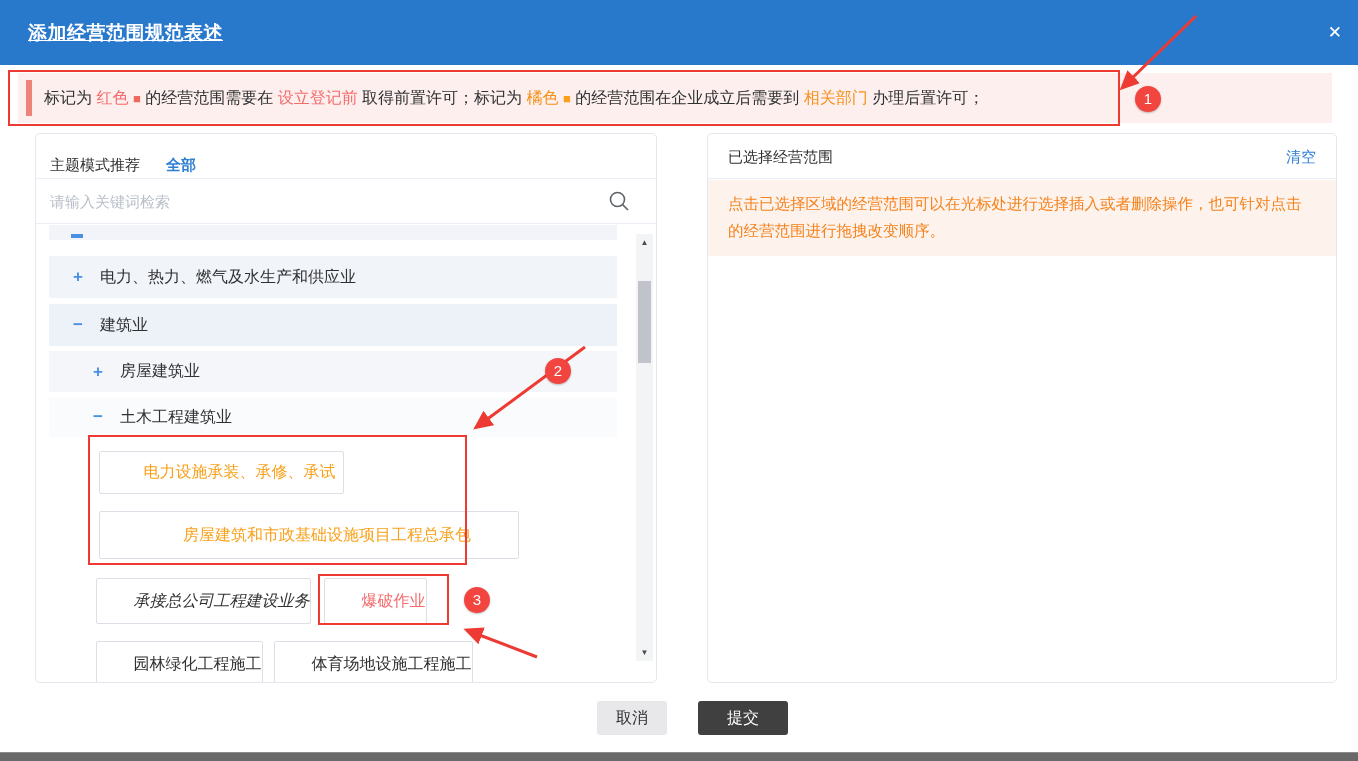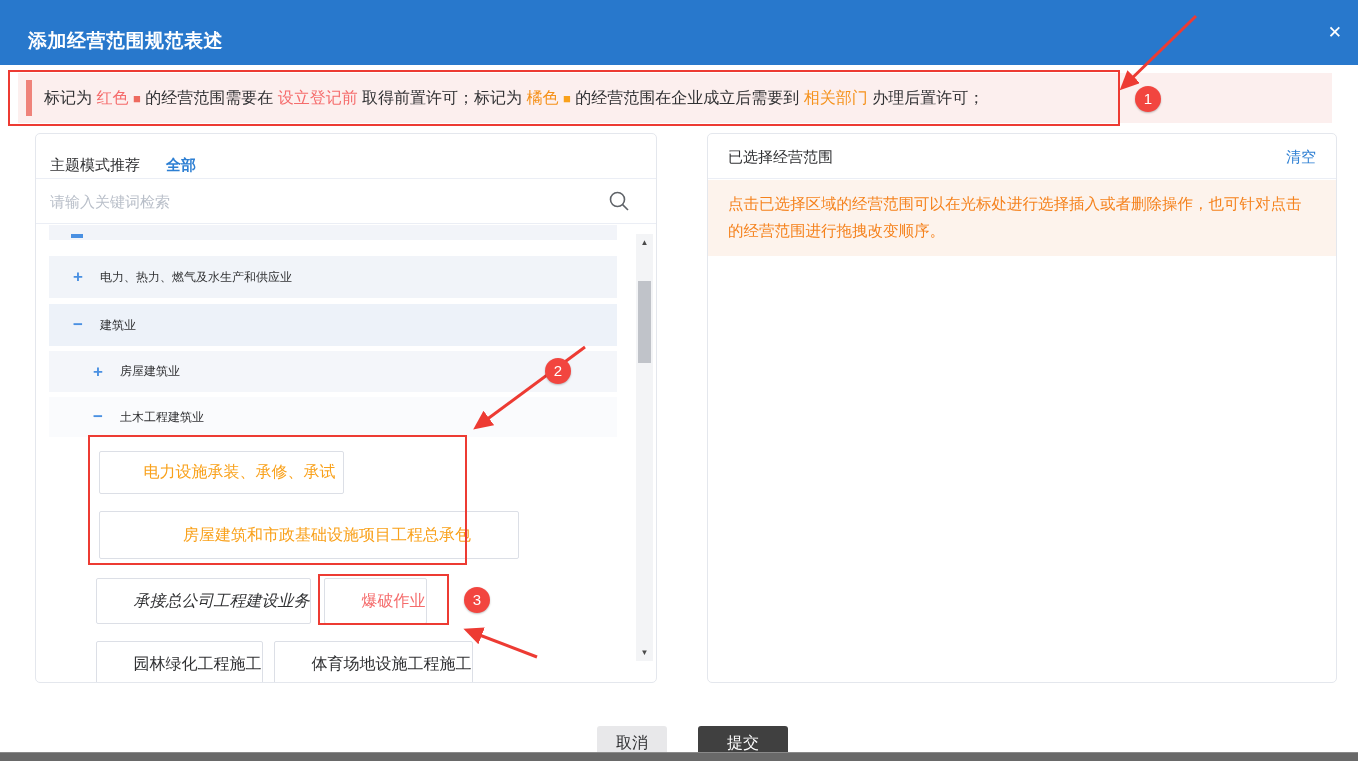--- a/index.html
+++ b/index.html
@@ -1,21 +1,21 @@
 <!DOCTYPE html>
 <html><head>
 <meta charset="utf-8">
 <style>
   * { margin:0; padding:0; box-sizing:border-box; }
   body { font-family:"Liberation Sans","DejaVu Sans",sans-serif; background:#fff; }
   .page { position:relative; width:1358px; height:761px; background:#fff; overflow:hidden; }
 
   
   .modal-header { position:absolute; left:0; top:0; width:1358px; height:65px; background:#2878cc; }
-  .modal-title { position:absolute; left:28px; top:8px; line-height:65px; color:#fff; font-size:19px; font-weight:bold; letter-spacing:.5px; }
+  .modal-title { position:absolute; left:28px; top:0; line-height:65px; color:#fff; font-size:19px; font-weight:bold; letter-spacing:.5px;text-decoration:underline; }
   .modal-close { position:absolute; right:16px; top:0; line-height:65px; color:#fff; font-size:17px; font-weight:bold; cursor:pointer; }
 
   
   .notice { position:absolute; left:18px; top:73px; width:1314px; height:50px; background:#fcefee; white-space:nowrap; }
   .notice-accent { position:absolute; left:8px; top:7px; width:6px; height:36px; background:#ef837a; }
   .notice-text { position:absolute; left:26px; top:0; line-height:50px; font-size:16px; color:#303133; }
   .t-red { color:#f56c6c; }
   .t-orange { color:#f5921c; }
   .sq { font-size:13px; }
   .sq-red { color:#ee6a5f; }
@@ -32,21 +32,21 @@
   .tab-1 { left:14px; }
   .tab-2 { left:130px; color:#2d7fd3; font-weight:bold; }
   .search-row { position:absolute; left:0; top:45px; width:100%; height:45px; border-bottom:1px solid #ebeef5; }
   .search-input { position:absolute; left:14px; top:7px; width:540px; height:31px; border:none; outline:none; font-size:15px; color:#303133; background:transparent; font-family:inherit; }
   .search-input::placeholder { color:#b9bfc9; }
   .search-icon { position:absolute; right:26px; top:11px; width:22px; height:22px; cursor:pointer; }
 
   
   .trow { position:absolute; left:13px; width:568px; display:flex; align-items:center; cursor:pointer; }
   .ticon { color:#4a90e2; font-weight:700; font-size:17px; width:18px; text-align:center; flex:0 0 18px; }
-  .tlabel { margin-left:13px; font-size:12px; color:#303133; }
+  .tlabel { margin-left:13px; font-size:16px; color:#303133; }
   .lvl1 .ticon { margin-left:20px; }
   .lvl2 .ticon { margin-left:40px; }
   .row-sliver { position:absolute; left:13px; top:91px; width:568px; height:15px; background:#f2f4f9; }
   .sliver-plus { position:absolute; left:22px; top:9px; width:12px; height:4px; background:#4a90e2; }
   .trow-1 { top:122px; height:42px; background:#f1f4f9; }
   .trow-2 { top:170px; height:42px; background:#edf2f9; }
   .trow-3 { top:217px; height:41px; background:#f4f6fa; }
   .trow-4 { top:263px; height:40px; background:#fafbfd; }
 
   
@@ -67,21 +67,21 @@
   .sb-down { bottom:0; }
   .sb-thumb { position:absolute; left:2px; top:47px; width:13px; height:82px; background:#c0c3c9; cursor:pointer; }
 
   
   .rp-header { position:absolute; left:0; top:0; width:100%; height:45px; border-bottom:1px solid #ebeef5; }
   .rp-title { position:absolute; left:20px; line-height:45px; font-size:15px; color:#303133; }
   .rp-clear { position:absolute; right:20px; line-height:45px; font-size:15px; color:#2d7fd3; cursor:pointer; }
   .rp-hint { position:absolute; left:0; top:46px; width:100%; background:#fdf3ec; color:#f5821d; font-size:15.5px; line-height:27px; padding:10px 20px 12px 20px; }
 
   
-  .btn { position:absolute; top:701px; height:34px; border-radius:3px; font-size:16px; text-align:center; line-height:34px; cursor:pointer;margin-top:25px; }
+  .btn { position:absolute; top:701px; height:34px; border-radius:3px; font-size:16px; text-align:center; line-height:34px; cursor:pointer; }
   .btn-cancel { left:597px; width:70px; background:#e8e8ea; color:#303133; }
   .btn-submit { left:698px; width:90px; background:#404040; color:#fff; }
 
   
   .bottom-strip { position:absolute; left:0; top:752px; width:1358px; height:9px; background:#696969; border-top:1px solid #8a8a8a; }
 
   
   .anno-rect { position:absolute; border:2px solid #ed3b33; z-index:45; pointer-events:none; }
   .anno-rect-1 { left:8px; top:70px; width:1112px; height:56px; }
   .anno-rect-2 { left:88px; top:435px; width:379px; height:130px; }

